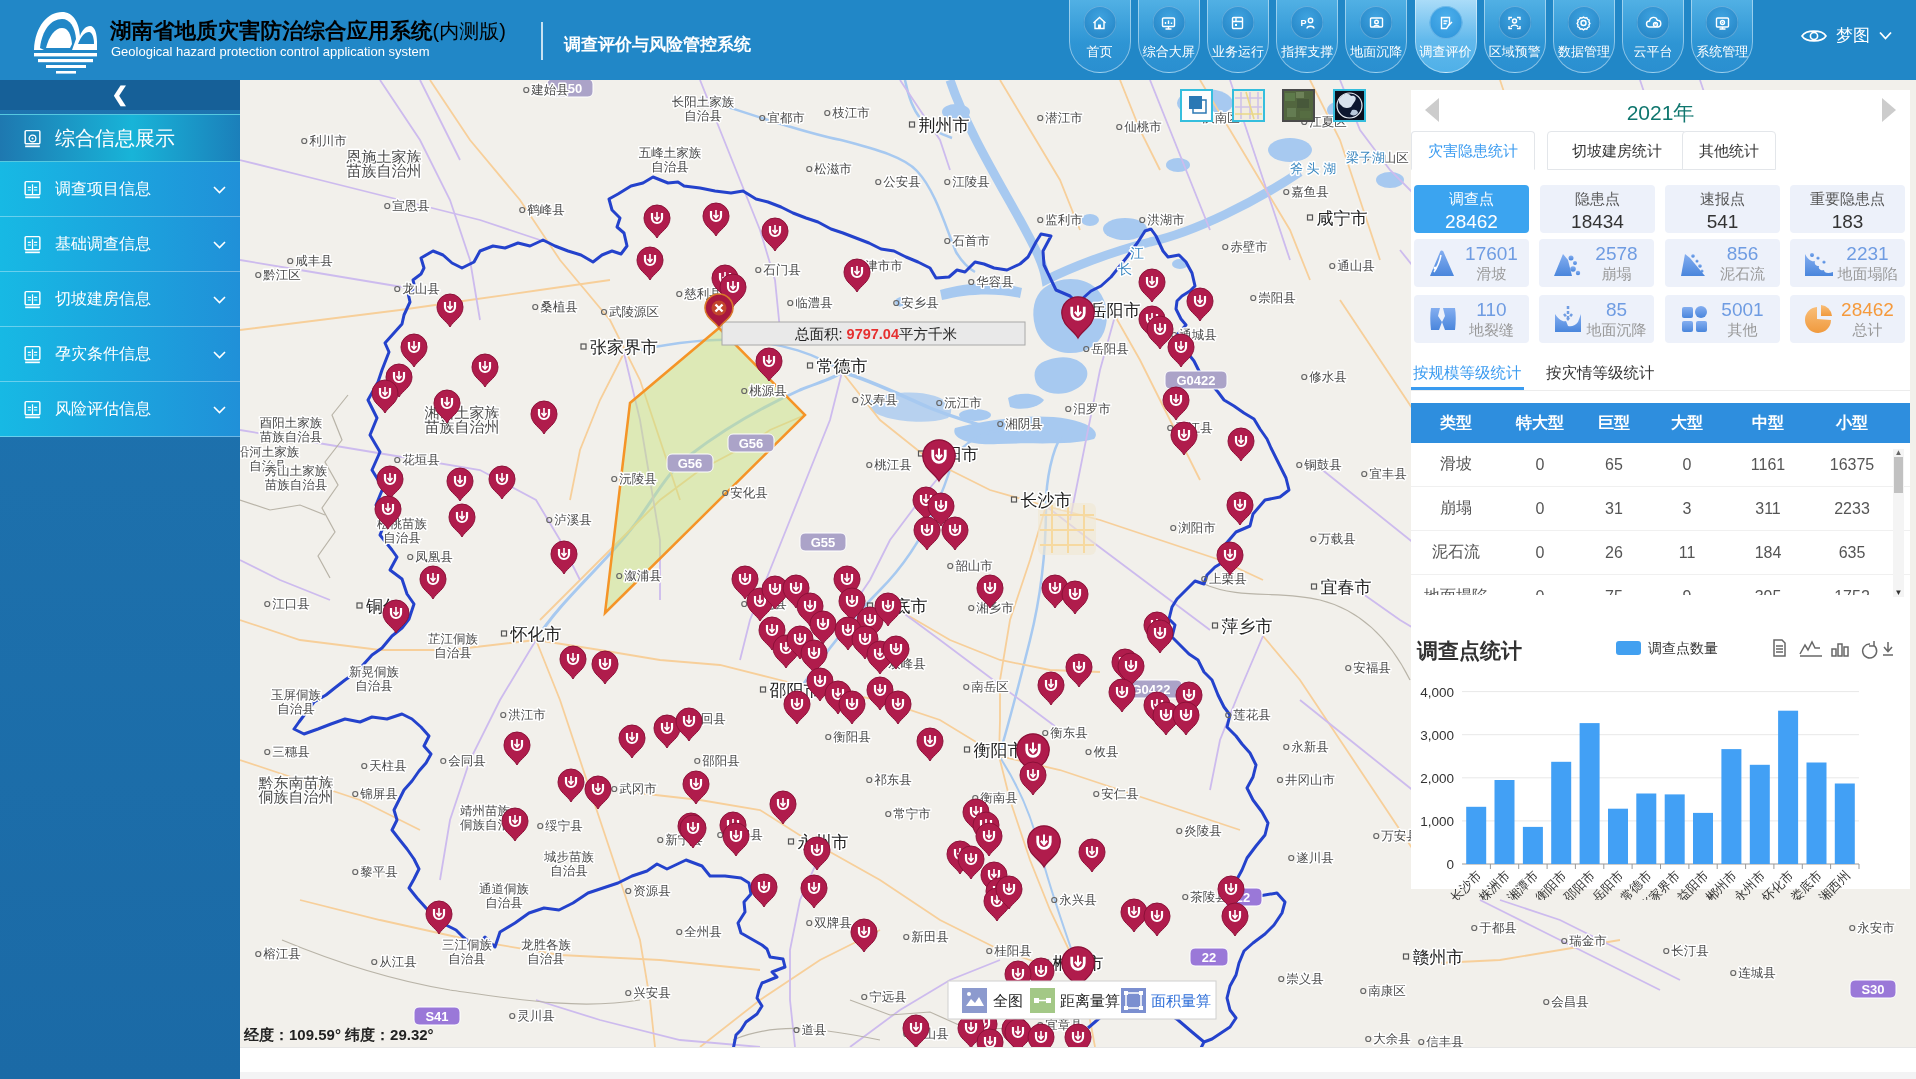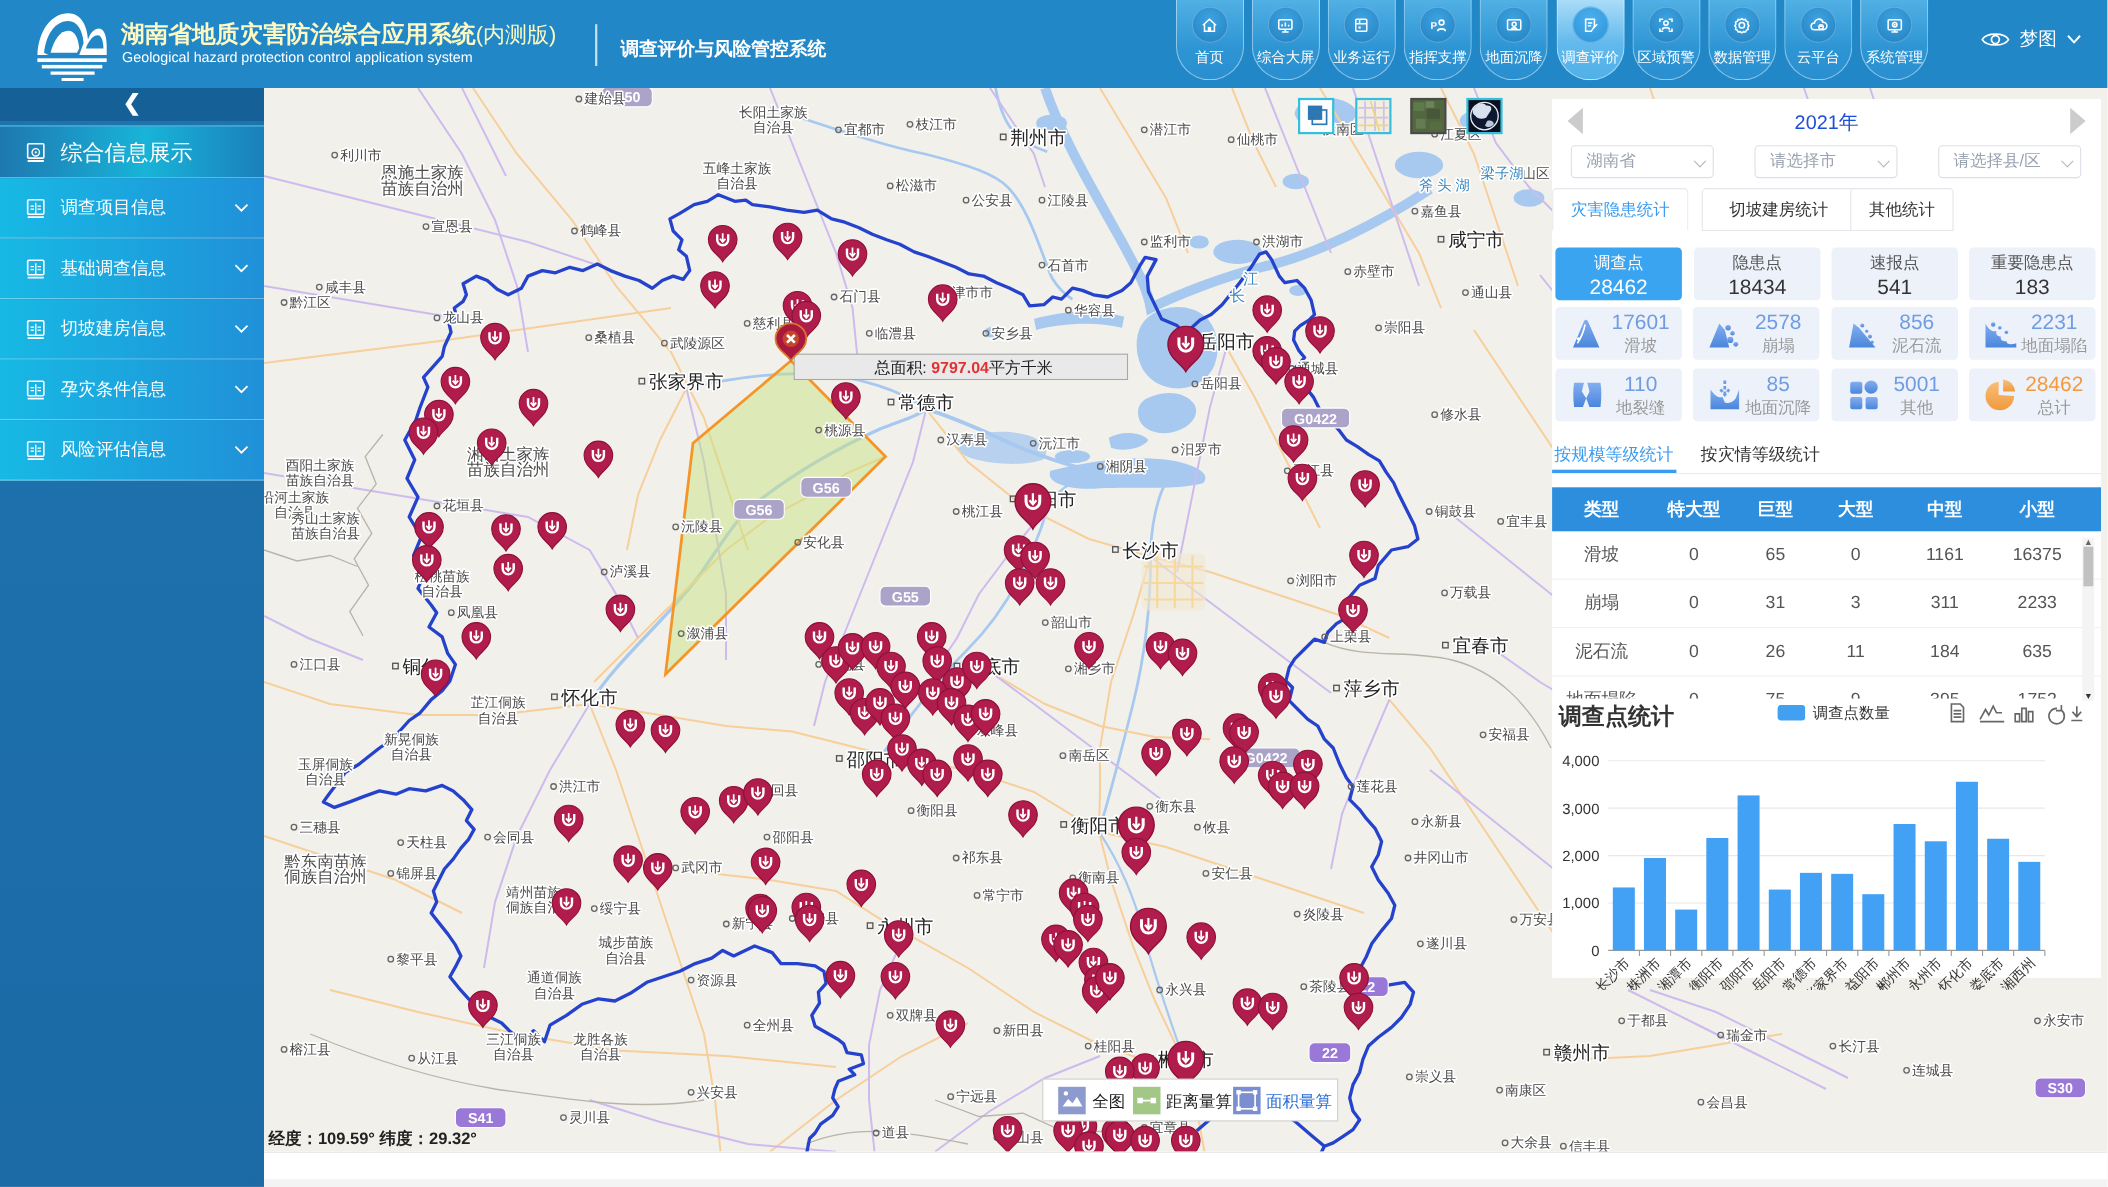--- a/index.html
+++ b/index.html
@@ -1,20 +1,20 @@
 <!DOCTYPE html>
 <html lang="zh"><head><meta charset="utf-8"><title>湖南省地质灾害防治综合应用系统</title>
 <style>
 *{margin:0;padding:0;box-sizing:border-box;}
 html,body{width:1916px;height:1079px;overflow:hidden;font-family:"Liberation Sans",sans-serif;}
 body{position:relative;background:#fff;}
 
 .header{position:absolute;left:0;top:0;width:1916px;height:80px;background:#2187c7;z-index:30;}
 .logo{position:absolute;left:32px;top:6px;width:66px;height:68px;}
-.h-title{position:absolute;left:110px;top:16px;color:#fef9c3;font-size:21.5px;font-weight:bold;white-space:nowrap;}
+.h-title{position:absolute;left:110px;top:16px;color:#000000;font-size:21.5px;font-weight:bold;white-space:nowrap;}
 .h-title .nc{font-weight:normal;font-size:20px;}
 .h-sub{position:absolute;left:111px;top:44px;color:#fff;font-size:13px;white-space:nowrap;}
 .h-div{position:absolute;left:541px;top:22px;width:2px;height:38px;background:rgba(255,255,255,.75);}
 .h-sys{position:absolute;left:564px;top:33px;color:#fff;font-size:17px;font-weight:bold;white-space:nowrap;}
 .nav{position:absolute;left:1065px;top:0;height:80px;display:flex;}
 .nav-it{position:relative;width:62px;height:73px;margin:0 3.6px;border:1px solid rgba(255,255,255,.45);border-top:none;border-radius:0 0 31px 31px;background:linear-gradient(180deg,#51b0e4 0%,#2e95d4 60%,#2a8fd0 100%);}
 .nav-it.act{background:linear-gradient(180deg,#aadcf8 0%,#62b9ec 55%,#4fb0e8 100%);}
 .nav-circ{position:absolute;left:50%;top:6px;transform:translateX(-50%);width:33px;height:33px;border-radius:50%;background:radial-gradient(circle at 50% 35%,#3fa3e0,#1f7fc0);box-shadow:inset 0 0 0 1px rgba(255,255,255,.25);}
 .nav-it.act .nav-circ{background:radial-gradient(circle at 50% 35%,#4db0ec,#2a91d8);}
 .nav-circ svg{position:absolute;left:50%;top:50%;transform:translate(-50%,-50%);}
@@ -29,21 +29,21 @@
 .mi-ico{margin:0 12px 0 22px;display:flex;}
 .mi-chev{position:absolute;right:14px;top:50%;transform:translateY(-50%);}
 
 .map{position:absolute;left:240px;top:80px;width:1676px;height:967px;z-index:1;}
 
 .panel{position:absolute;left:1411px;top:90px;width:499px;height:799px;background:#fff;z-index:25;font-family:"Liberation Sans",sans-serif;}
 .yearbar{position:relative;height:40px;}
 .yb-l,.yb-r{position:absolute;top:8px;width:0;height:0;border-style:solid;}
 .yb-l{left:14px;border-width:12px 14px 12px 0;border-color:transparent #ccc transparent transparent;}
 .yb-r{right:14px;border-width:12px 0 12px 14px;border-color:transparent transparent transparent #ccc;}
-.yb-t{position:absolute;left:0;right:0;top:9px;text-align:center;font-size:18px;color:#1d4ed8;}
+.yb-t{position:absolute;left:0;right:0;top:9px;text-align:center;font-size:21px;color:#0f766e;}
 .selrow{position:relative;height:40px;}
 .sel{position:absolute;top:2px;width:130px;height:30px;border:1px solid #dcdfe6;border-radius:4px;color:#9aa3b2;font-size:15px;line-height:28px;padding-left:13px;}
 .sel .chev{position:absolute;right:9px;top:11px;width:8px;height:8px;border-right:1.8px solid #b0b6c0;border-bottom:1.8px solid #b0b6c0;transform:rotate(45deg) translateY(-2px);}
 .tabs{position:relative;height:41px;margin-top:1px;}
 .tab{position:absolute;top:0;height:39px;border:1px solid #e3e6ea;background:#fff;font-size:15px;color:#333;text-align:center;line-height:38px;border-radius:4px 4px 0 0;}
 .tab.act{color:#3a9bf0;border-bottom:1px solid #fff;}
 .cards{position:relative;height:54px;margin-top:13px;}
 .card{position:absolute;width:115px;height:48px;background:#edf1fa;border-radius:4px;text-align:center;}
 .card .t{font-size:15px;color:#555;margin-top:5px;}
 .card .n{font-size:19px;color:#333;margin-top:2px;}
@@ -852,25 +852,20 @@
       <text x="1151" y="1006" font-size="15" fill="#2d6ed8">面积量算</text>
     </g>
     <text x="244" y="1040" font-size="15" font-weight="bold" fill="#222">经度：109.59°  纬度：29.32°</text>
   </svg>
 <div class="panel">
     <div class="yearbar">
       <div class="yb-l"></div>
       <div class="yb-t">2021年</div>
       <div class="yb-r"></div>
     </div>
-    <div class="selrow">
-      <div class="sel" style="left:17px;">湖南省<span class="chev"></span></div>
-      <div class="sel" style="left:184px;">请选择市<span class="chev"></span></div>
-      <div class="sel" style="left:351px;">请选择县/区<span class="chev"></span></div>
-    </div>
     <div class="tabs">
       <div class="tab act" style="left:0;width:124px;">灾害隐患统计</div>
       <div class="tab" style="left:136px;width:140px;">切坡建房统计</div>
       <div class="tab" style="left:271px;width:94px;">其他统计</div>
     </div>
     <div class="cards">
       <div class="card blue" style="left:3px;">
         <div class="t">调查点</div>
         <div class="n">28462</div>
       </div>

